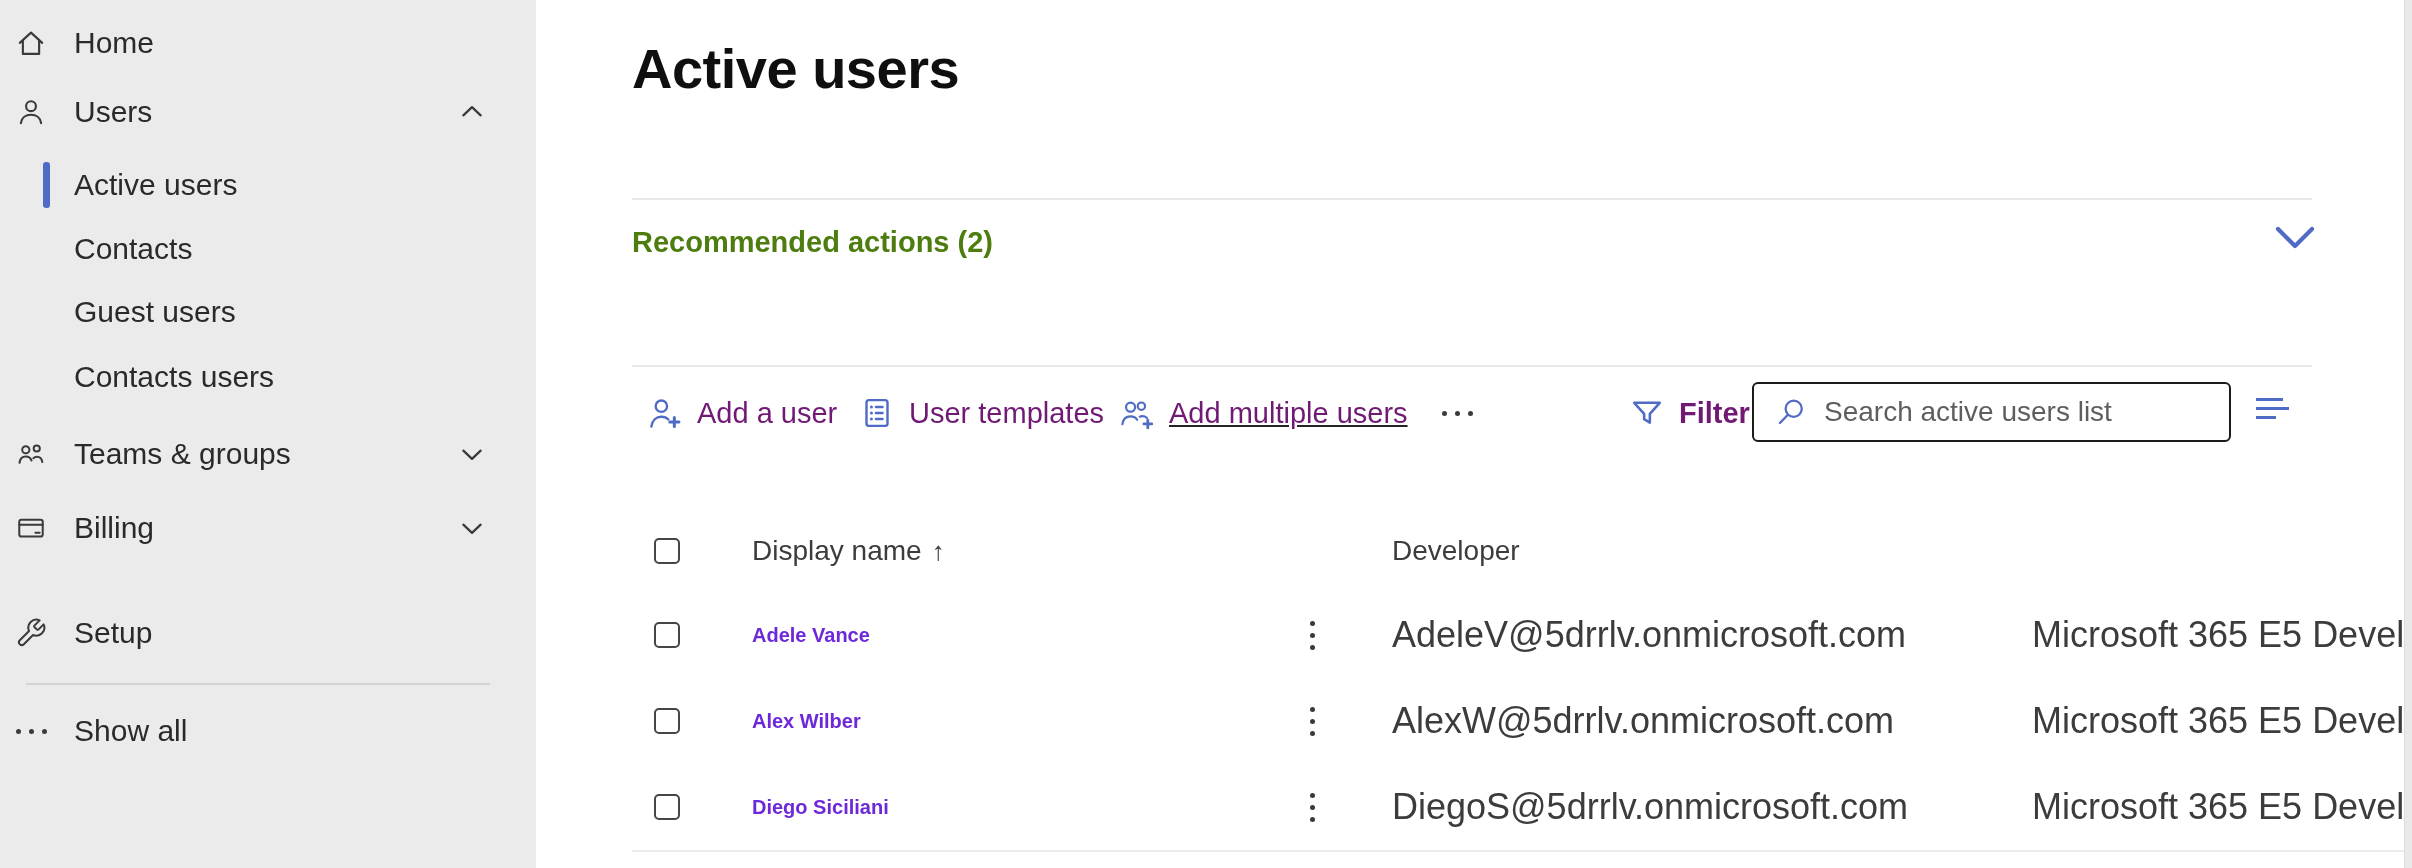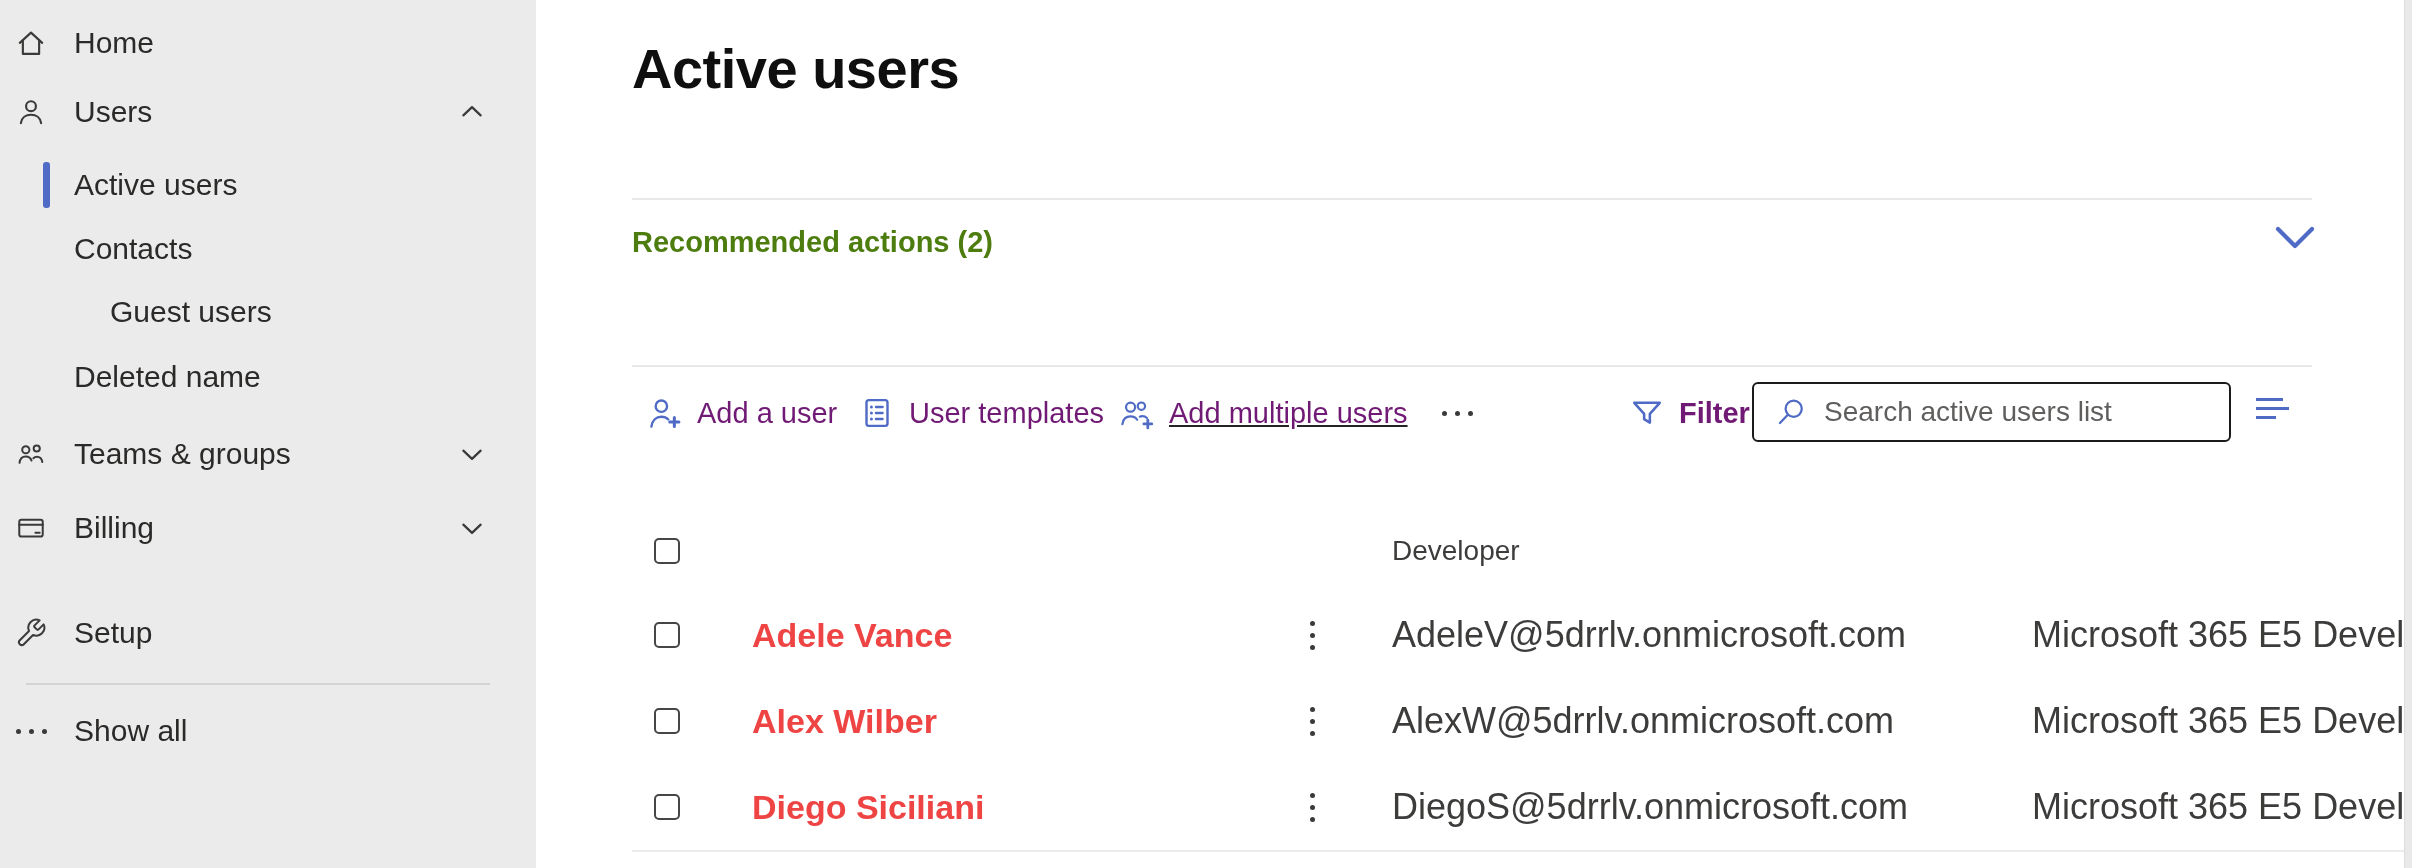--- a/index.html
+++ b/index.html
@@ -46,21 +46,21 @@
   .trow{left:632px;width:1774px;height:86px;background:#fff;}
   .cell{position:absolute;top:0;height:100%;display:flex;align-items:center;}
   .checkbox{width:26px;height:26px;border:2.5px solid #474645;border-radius:5px;background:#fff;box-sizing:border-box;cursor:pointer;}
   .col-check{left:22px;}
   .col-name{left:120px;}
   .col-kebab{left:672px;}
   .col-user{left:760px;}
   .col-lic{left:1400px;width:374px;overflow:hidden;}
   .hdr-text{font-size:28px;color:#3d3c3b;white-space:nowrap;cursor:pointer;}
   .sort-arrow{font-size:26px;color:#3d3c3b;margin-left:10px;}
-  .name-text{font-size:34px;font-weight:600;color:#ef4444;white-space:nowrap;cursor:pointer;}
+  .name-text{font-size:20px;font-weight:600;color:#6d28d9;white-space:nowrap;cursor:pointer;}
   .body-text{font-size:36px;color:#3d3c3b;white-space:nowrap;}
   .kebab{display:flex;flex-direction:column;gap:7px;cursor:pointer;padding:6px;}
   .kebab i{width:5px;height:5px;border-radius:50%;background:#3b3a39;display:block;}
 
   .right-strip{left:2404px;top:0;width:8px;height:868px;background:#e9e9e9;border-left:1px solid #dcdcdc;}
   svg{display:block;}
 </style>
 </head>
 <body>
 
@@ -93,26 +93,26 @@
 
   <div class="abs nav-item" style="top:152px;">
     <span class="sel-bar" style="background:#4f6bc5;"></span>
     <span class="nlabel">Active users</span>
   </div>
 
   <div class="abs nav-item" style="top:216px;">
     <span class="nlabel">Contacts</span>
   </div>
 
-  <div class="abs nav-item" style="top:279px;margin-left:36px;">
+  <div class="abs nav-item" style="top:279px;">
     <span class="nlabel">Guest users</span>
   </div>
 
   <div class="abs nav-item" style="top:344px;">
-    <span class="nlabel">Deleted name</span>
+    <span class="nlabel">Contacts users</span>
   </div>
 
   <div class="abs nav-item" style="top:421px;">
     <span class="nicon">
       <svg width="32" height="32" viewBox="0 0 24 24" fill="none" stroke="currentColor" stroke-width="1.5" stroke-linecap="round">
           <circle cx="8.1" cy="8.8" r="2.7"></circle>
           <circle cx="16.3" cy="7.9" r="2.3"></circle>
           <path d="M3.4 18.6c.4-3.1 2.4-4.7 4.7-4.7 2 0 3.6 1.1 4.3 3"></path>
           <path d="M13.8 15.2c.7-.7 1.6-1.1 2.6-1.1 2 0 3.7 1.4 4.1 3.9"></path>
         </svg>
@@ -248,20 +248,24 @@
 <div class="abs sortlines">
   <i style="top:0;width:27px;background:#4f6bc5;"></i>
   <i style="top:9px;width:33px;background:#4f6bc5;"></i>
   <i style="top:18px;width:20px;background:#4f6bc5;"></i>
 </div>
 
 <div class="abs thead">
   <div class="cell col-check">
       <span class="checkbox"></span>
     </div>
+  <div class="cell col-name">
+    <span class="hdr-text">Display name</span>
+    <span class="sort-arrow">↑</span>
+  </div>
   <div class="cell col-user">
       <span class="hdr-text">Developer</span>
     </div>
 </div>
 
 <div class="abs hline" style="left:632px;top:592px;width:1774px;background:#ececec;"></div>
 
 <div class="abs trow" style="top:592px;">
   <div class="cell col-check">
       <span class="checkbox"></span>

